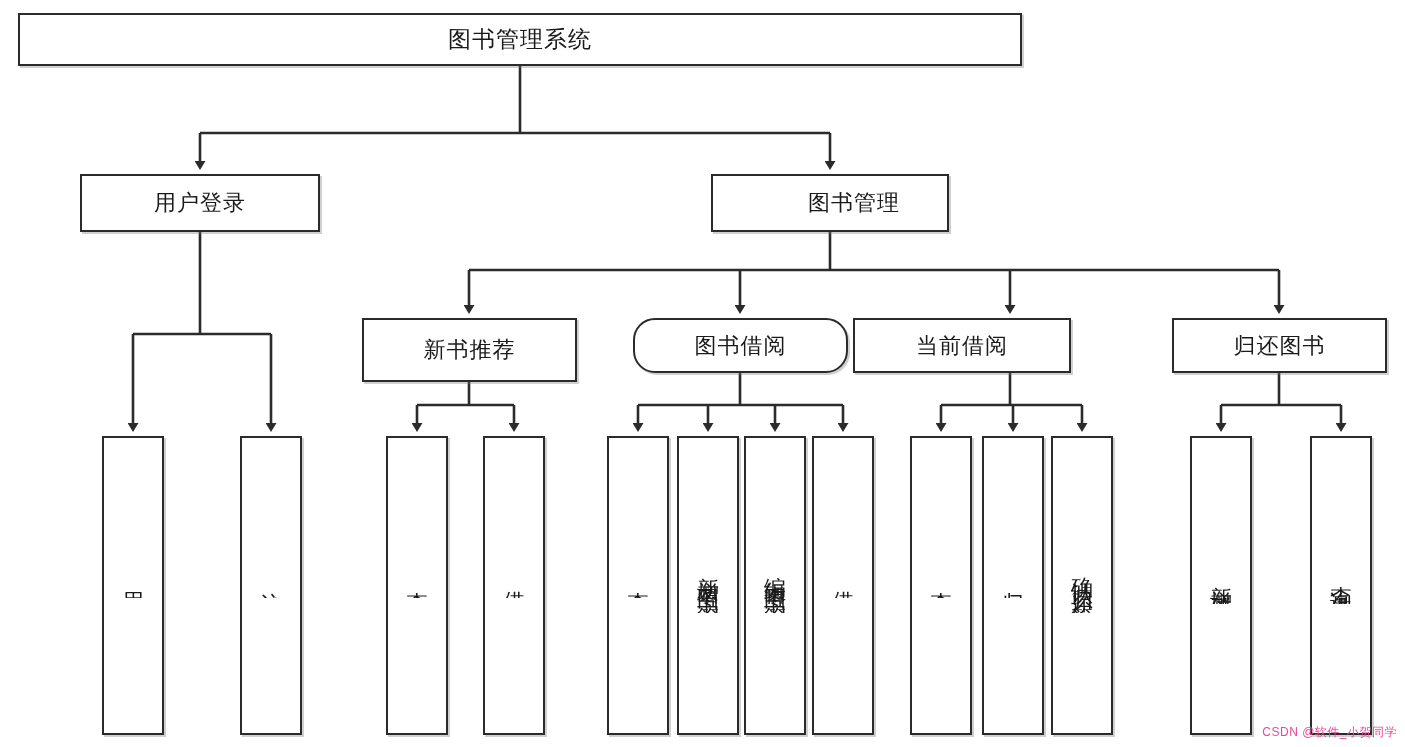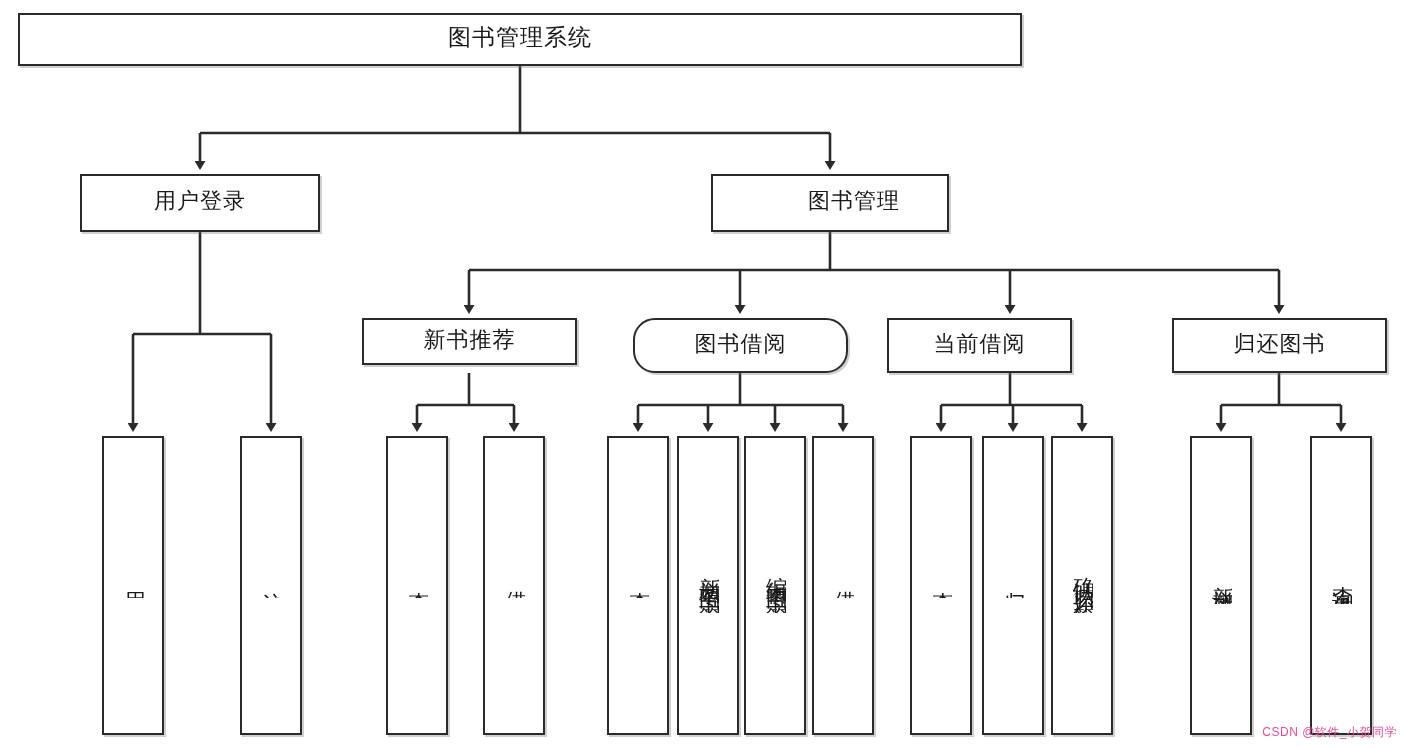--- a/index.html
+++ b/index.html
@@ -38,21 +38,20 @@
     align-items: center;
     justify-content: center;
     box-shadow: 2px 2px 0 rgba(120,120,120,0.35);
   }
   .node .label {
     font-size: 22px;
     letter-spacing: 1px;
     line-height: 1.25;
     color: #1a1a1a;
     white-space: nowrap;
-    font-family: Liberation Mono, monospace;
   }
   .node.root .label { font-size: 23px; }
   .node.lvl2 .label { font-size: 22px; }
   
   .node.leaf {
     align-items: center;
     justify-content: center;
     padding: 4px 0;
   }
   .node.leaf .label {
@@ -136,27 +135,27 @@
     <span class="label">图书管理系统</span>
   </div>
 
   <div class="node lvl2" style="left:80px; top:174px; width:240px; height:58px;">
     <span class="label">用户登录</span>
   </div>
   <div class="node lvl2" style="left:711px; top:174px; width:238px; height:58px;padding-left:48px;">
     <span class="label">图书管理</span>
   </div>
 
-  <div class="node lvl2" style="left:362px; top:318px; width:215px; height:47px;">
+  <div class="node lvl2" style="left:362px; top:318px; width:215px; height:64px;">
     <span class="label">新书推荐</span>
   </div>
   <div class="node lvl2" style="left:633px; top:318px; width:215px; height:55px;border-radius:22px;">
     <span class="label">图书借阅</span>
   </div>
-  <div class="node lvl2" style="left:887px; top:318px; width:185px; height:55px;text-align:center;">
+  <div class="node lvl2" style="left:853px; top:318px; width:218px; height:55px;text-align:center;">
     <span class="label">当前借阅</span>
   </div>
   <div class="node lvl2" style="left:1172px; top:318px; width:215px; height:55px;">
     <span class="label">归还图书</span>
   </div>
 
   <div class="node leaf" style="left:102px; top:436px; width:62px; height:299px;">
     <span class="label">用户登录</span>
   </div>
   <div class="node leaf" style="left:240px; top:436px; width:62px; height:299px;">

